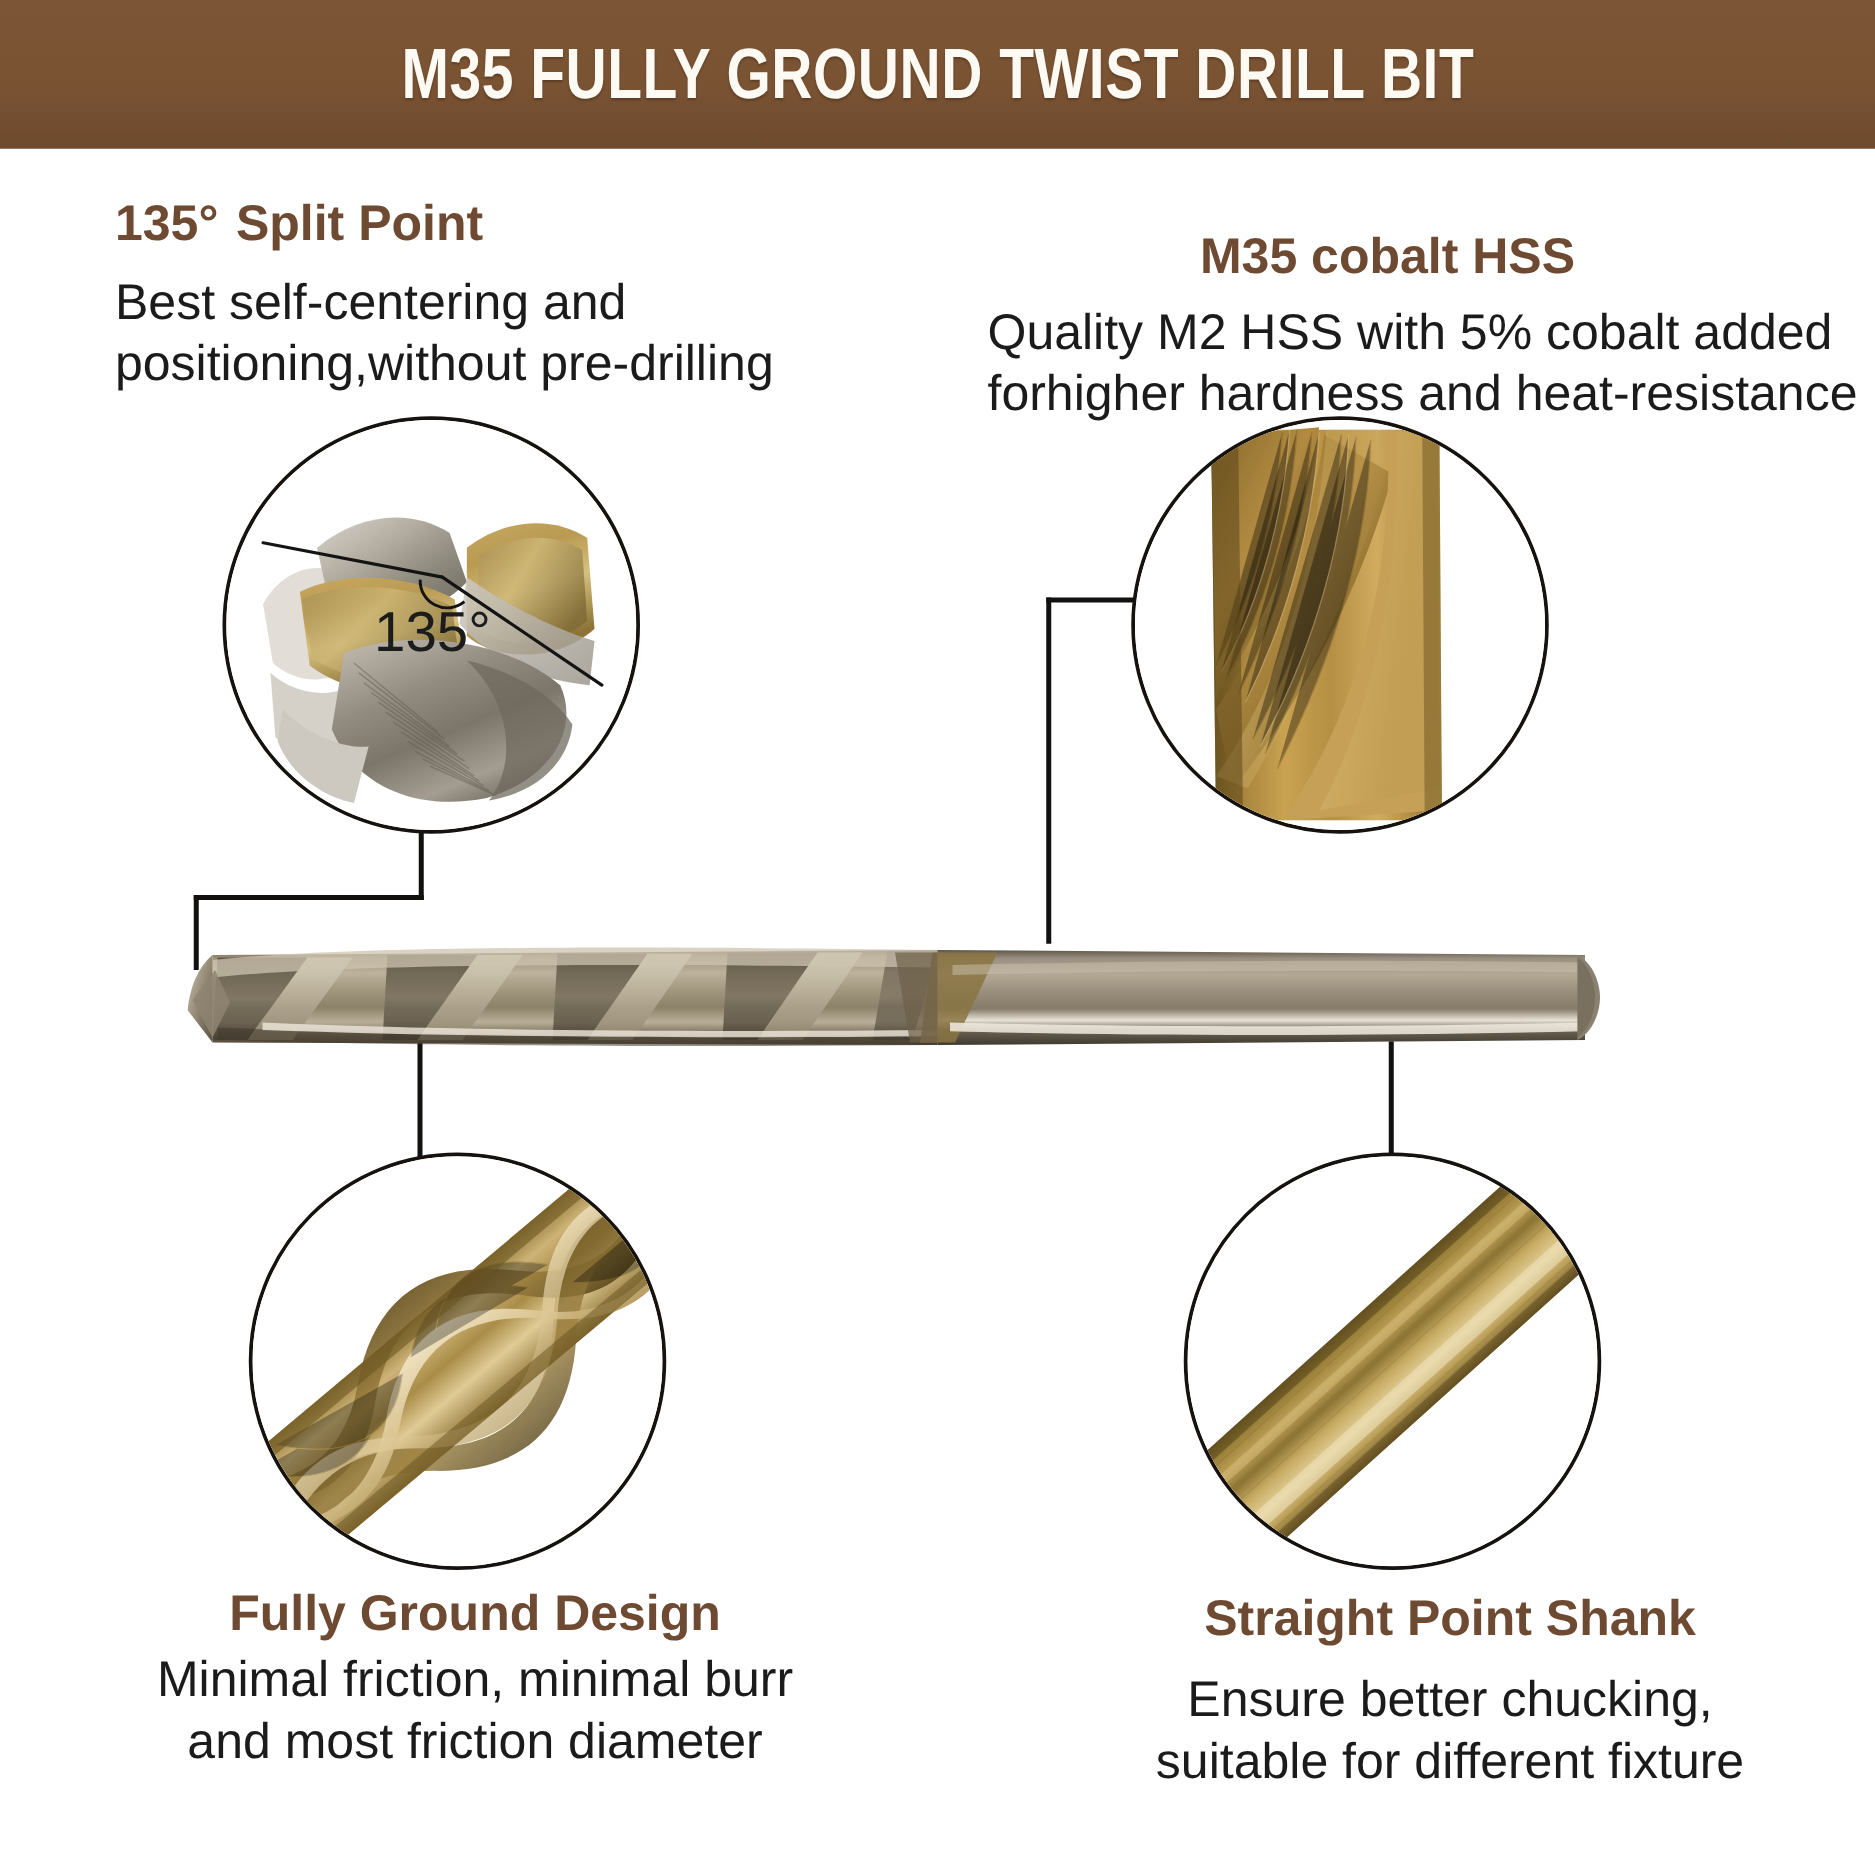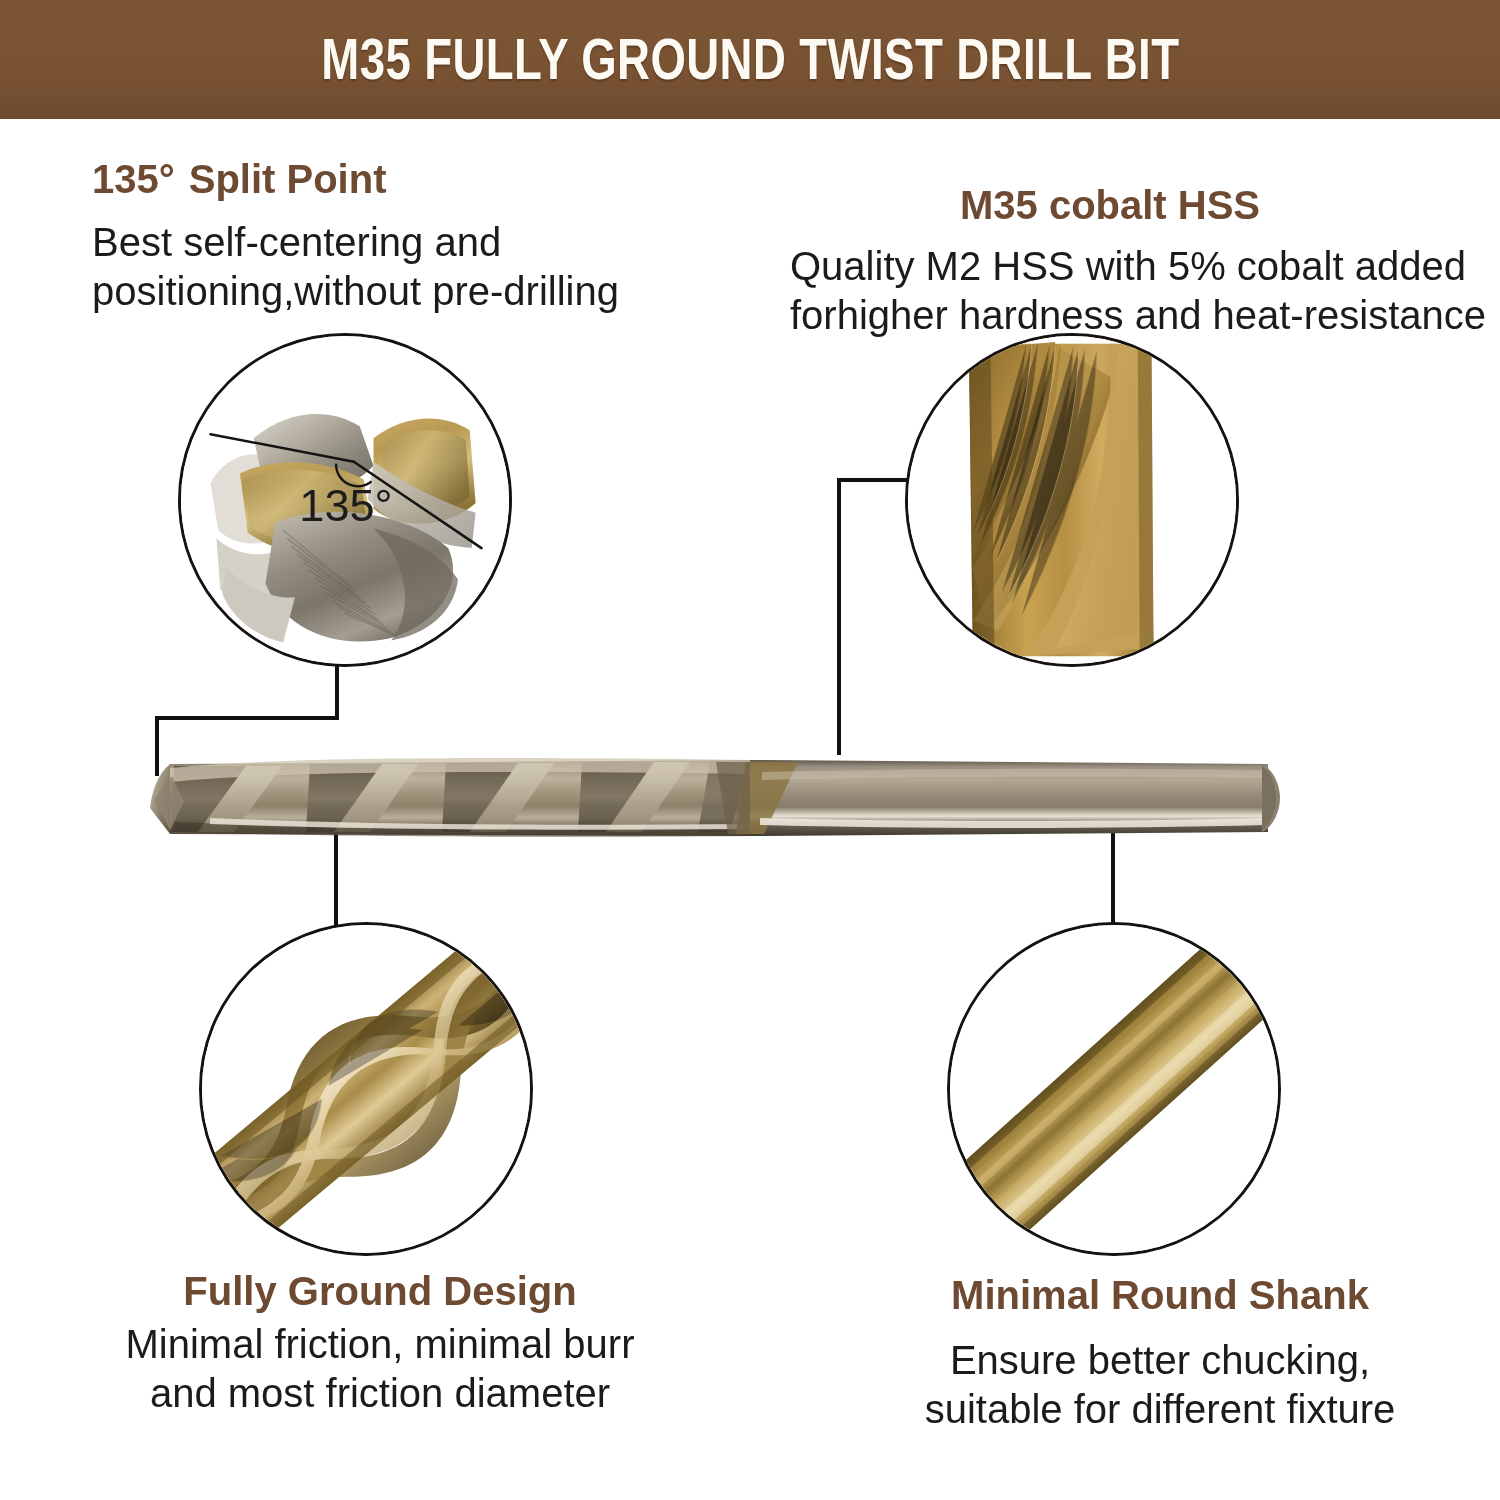--- a/index.html
+++ b/index.html
@@ -147,21 +147,21 @@
 
   <div class="feature-text" id="text-fully-ground">
     <div class="feature-heading">Fully Ground Design</div>
     <div class="feature-body">
       <div>Minimal friction, minimal burr</div>
       <div>and most friction diameter</div>
     </div>
   </div>
 
   <div class="feature-text" id="text-shank">
-    <div class="feature-heading">Minimal Round Shank</div>
+    <div class="feature-heading">Straight Point Shank</div>
     <div class="feature-body">
       <div>Ensure better chucking,</div>
       <div>suitable for different fixture</div>
     </div>
   </div>
 
   <div class="leader v" id="leader-tip-a"></div>
   <div class="leader h" id="leader-tip-b"></div>
   <div class="leader v" id="leader-tip-c"></div>
   <div class="leader h" id="leader-cob-a"></div>

